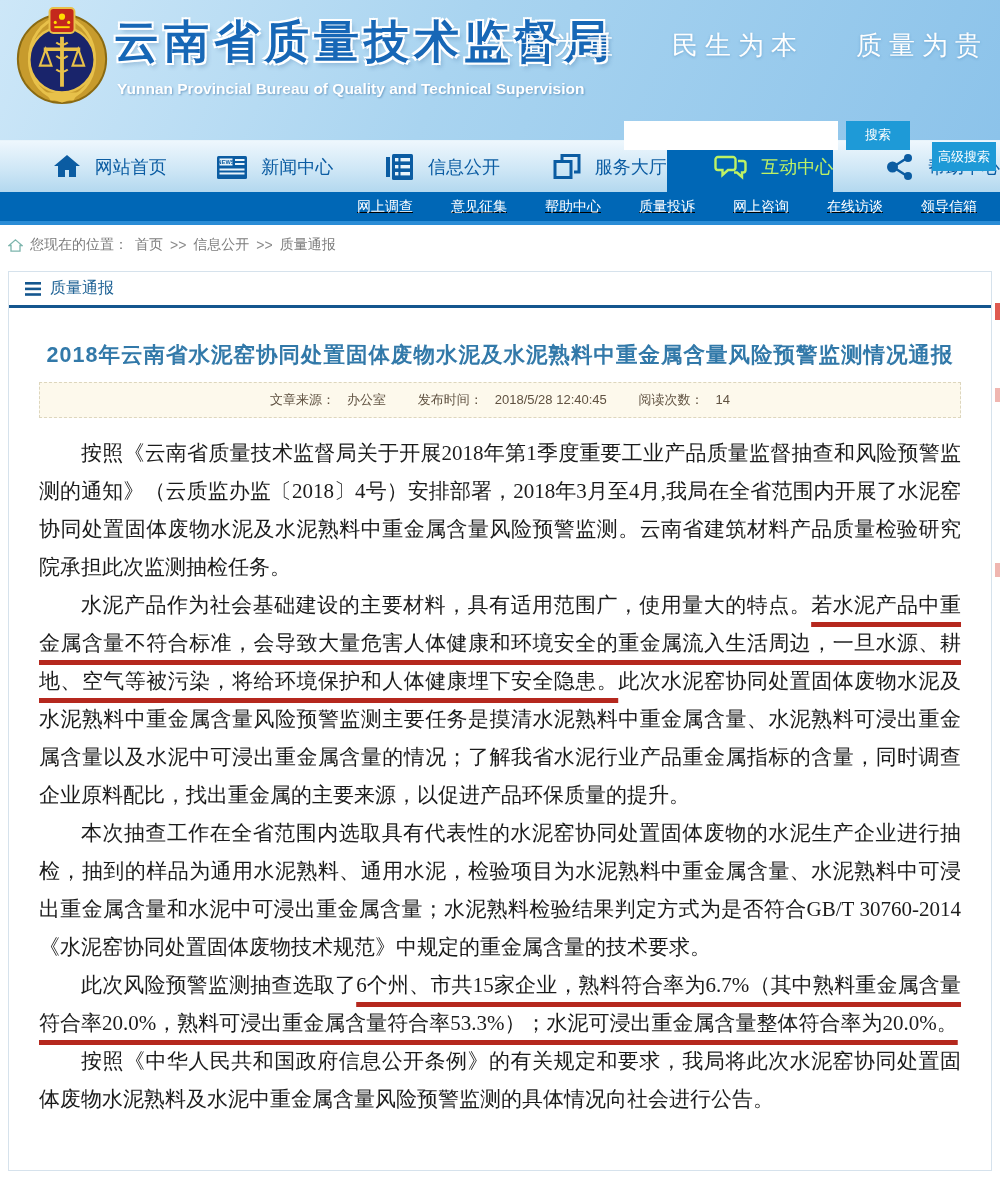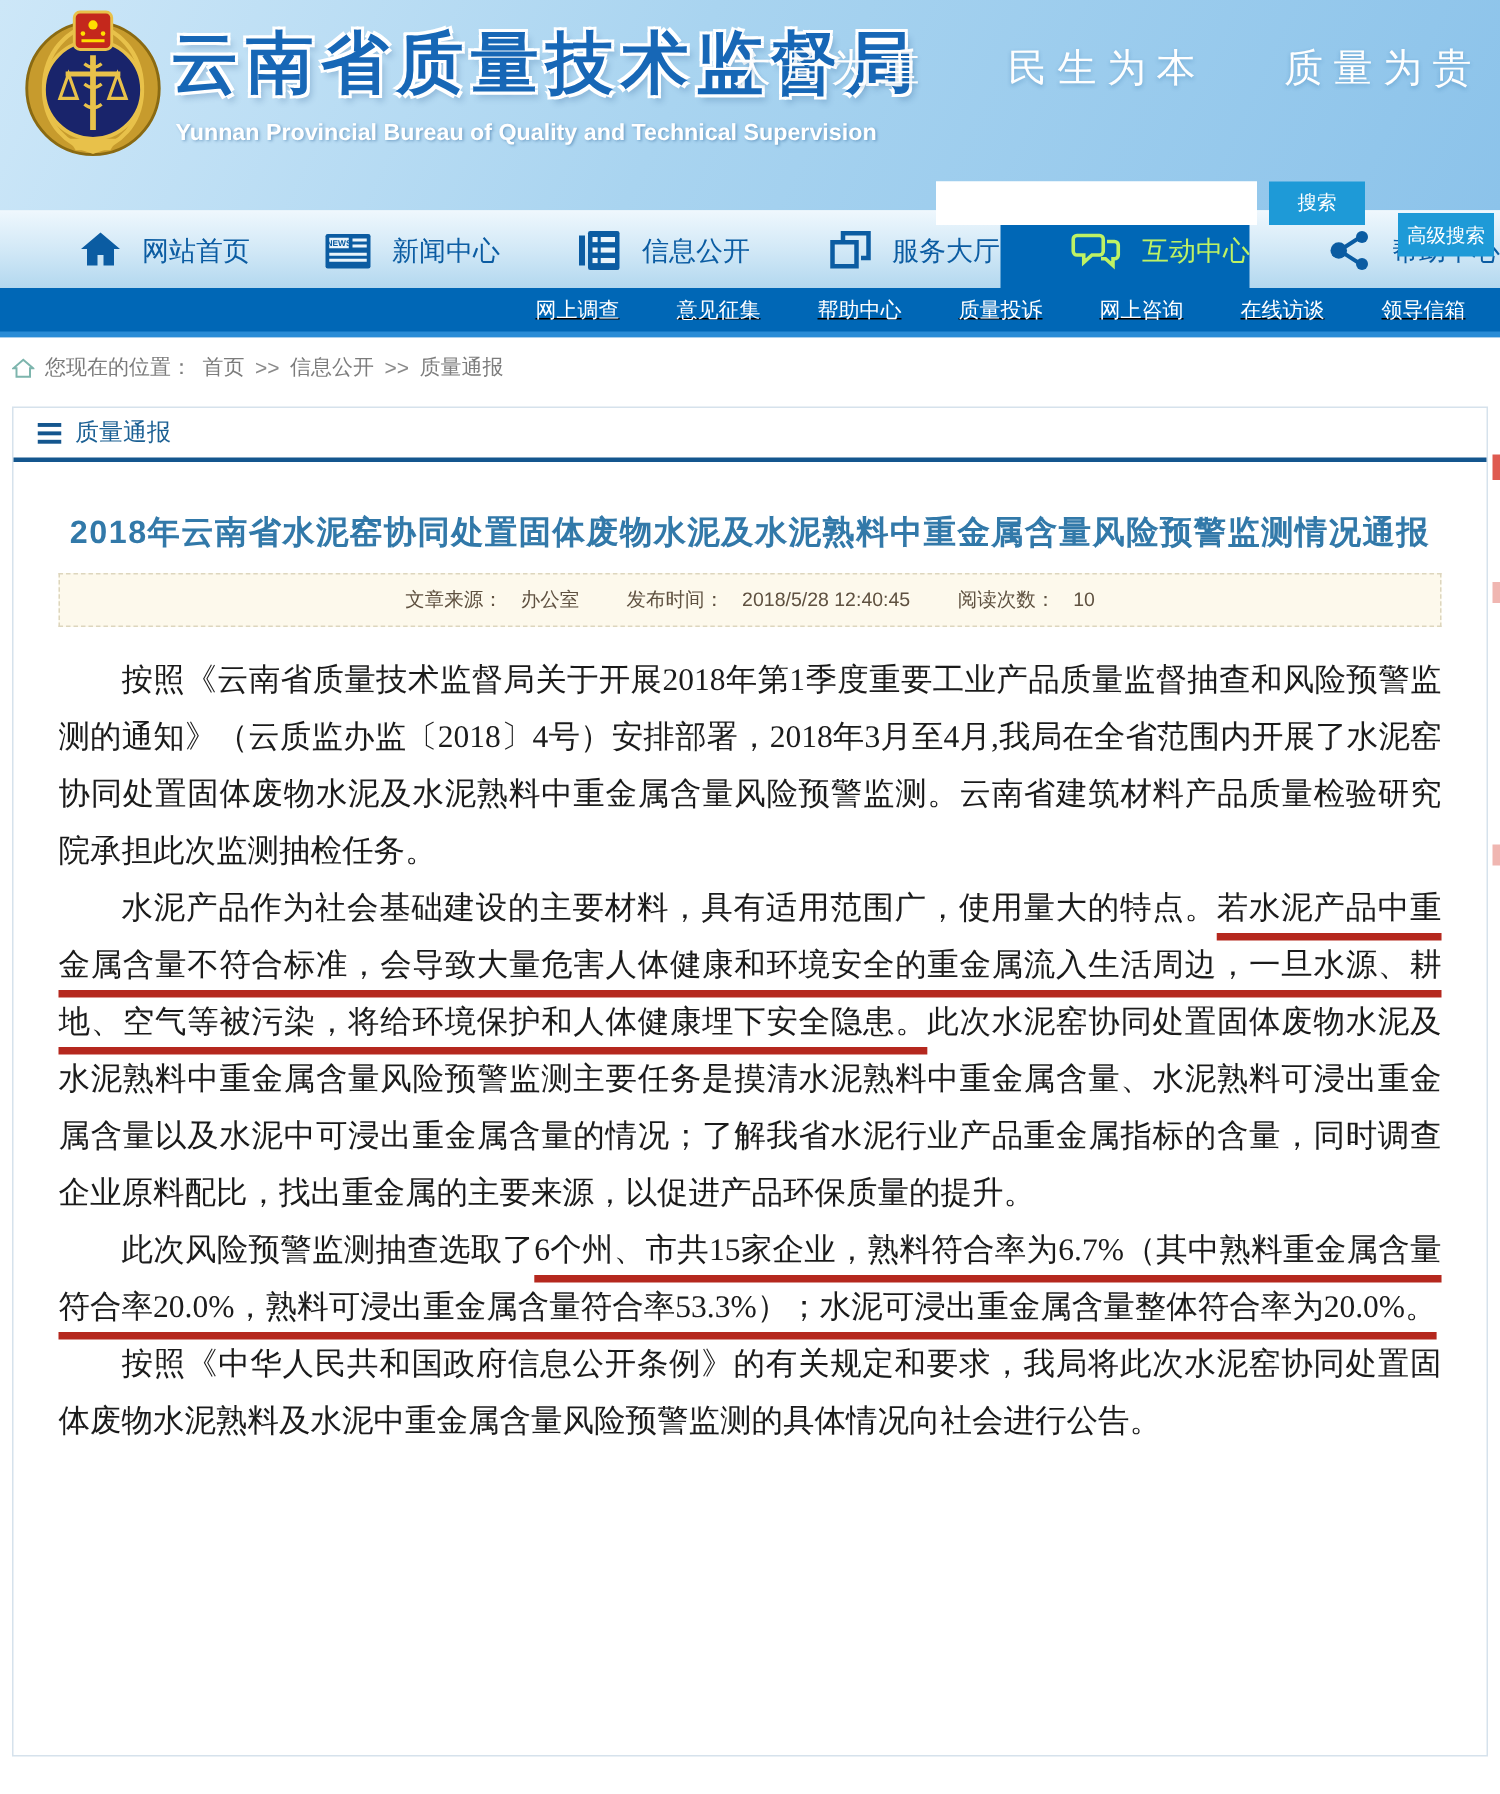--- a/index.html
+++ b/index.html
@@ -192,26 +192,27 @@
     </svg>
     <span>质量通报</span>
   </div>
 
   <div class="article">
     <h1 class="article-title">2018年云南省水泥窑协同处置固体废物水泥及水泥熟料中重金属含量风险预警监测情况通报</h1>
 
     <div class="meta">
       <span>文章来源：</span><span>办公室</span>
       <span style="margin-left:22px">发布时间：</span><span>2018/5/28 12:40:45</span>
-      <span style="margin-left:22px">阅读次数：</span><span>10</span>
+      <span style="margin-left:22px">阅读次数：</span><span>14</span>
     </div>
 
     <div id="article-body">
         <p class="para"><span>按照《云南省质量技术监督局关于开展2018年第1季度重要工业产品质量监督抽查和风险预警监测的通知》（云质监办监〔2018〕4号）安排部署，2018年3月至4月,我局在全省范围内开展了水泥窑协同处置固体废物水泥及水泥熟料中重金属含量风险预警监测。云南省建筑材料产品质量检验研究院承担此次监测抽检任务。</span></p>
         <p class="para"><span>水泥产品作为社会基础建设的主要材料，具有适用范围广，使用量大的特点。</span><span class="red-underline">若水泥产品中重金属含量不符合标准，会导致大量危害人体健康和环境安全的重金属流入生活周边，一旦水源、耕地、空气等被污染，将给环境保护和人体健康埋下安全隐患。</span><span>此次水泥窑协同处置固体废物水泥及水泥熟料中重金属含量风险预警监测主要任务是摸清水泥熟料中重金属含量、水泥熟料可浸出重金属含量以及水泥中可浸出重金属含量的情况；了解我省水泥行业产品重金属指标的含量，同时调查企业原料配比，找出重金属的主要来源，以促进产品环保质量的提升。</span></p>
+        <p class="para"><span>本次抽查工作在全省范围内选取具有代表性的水泥窑协同处置固体废物的水泥生产企业进行抽检，抽到的样品为通用水泥熟料、通用水泥，检验项目为水泥熟料中重金属含量、水泥熟料中可浸出重金属含量和水泥中可浸出重金属含量；水泥熟料检验结果判定方式为是否符合GB/T 30760-2014《水泥窑协同处置固体废物技术规范》中规定的重金属含量的技术要求。</span></p>
         <p class="para"><span>此次风险预警监测抽查选取了</span><span class="red-underline">6个州、市共15家企业，熟料符合率为6.7%（其中熟料重金属含量符合率20.0%，熟料可浸出重金属含量符合率53.3%）；水泥可浸出重金属含量整体符合率为20.0%。</span></p>
         <p class="para"><span>按照《中华人民共和国政府信息公开条例》的有关规定和要求，我局将此次水泥窑协同处置固体废物水泥熟料及水泥中重金属含量风险预警监测的具体情况向社会进行公告。</span></p>
       </div>
   </div>
 </div>
 
 <div class="edge-mark m1"></div>
 <div class="edge-mark m2"></div>
 <div class="edge-mark m3"></div>
 

